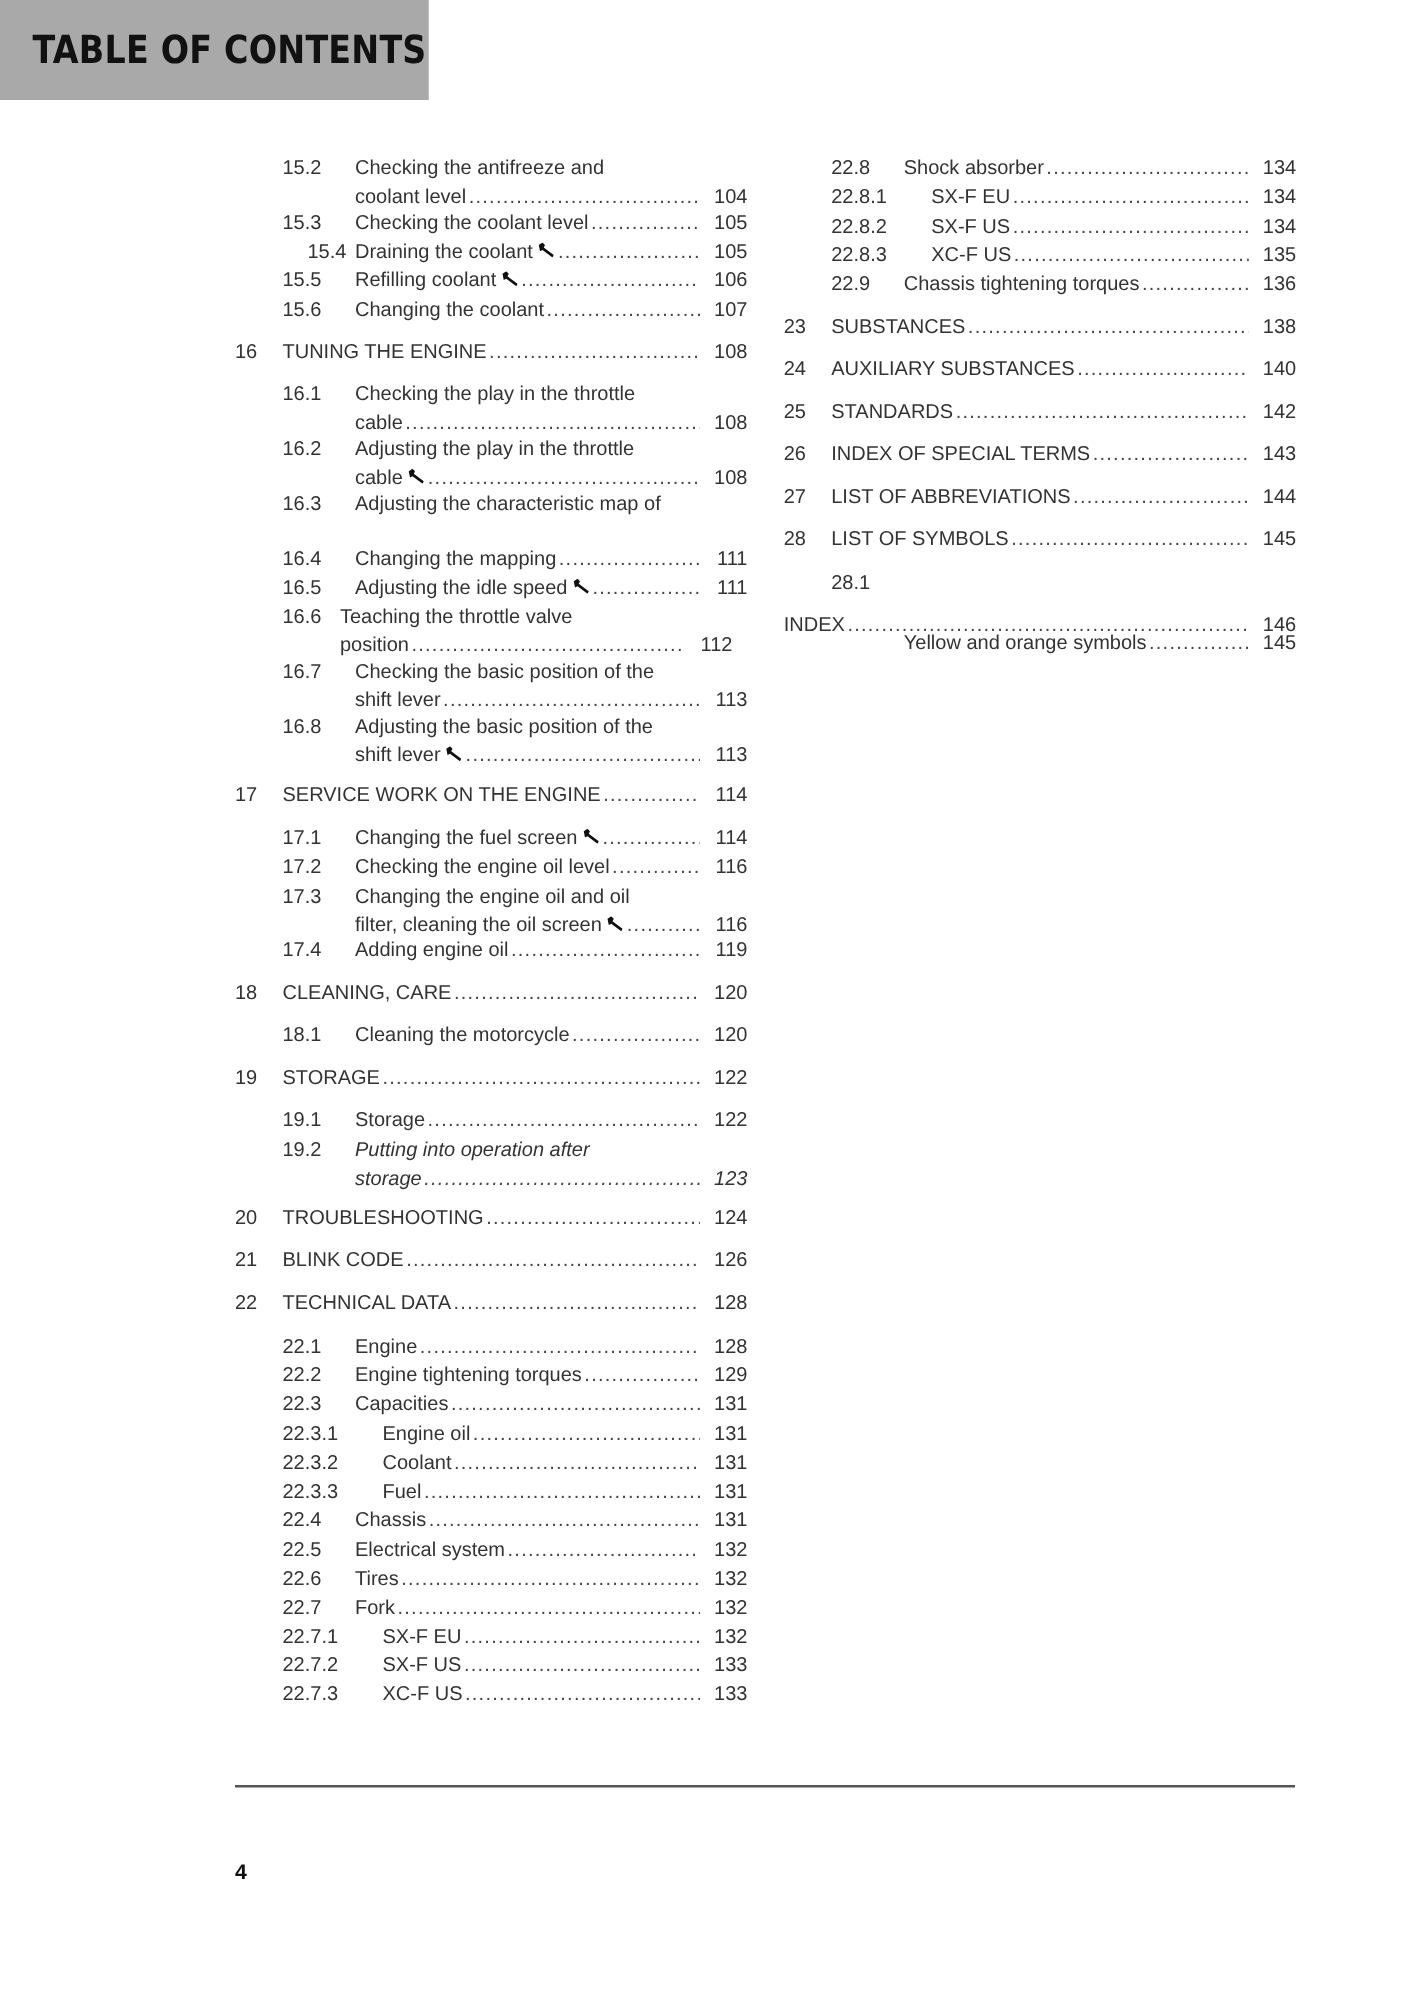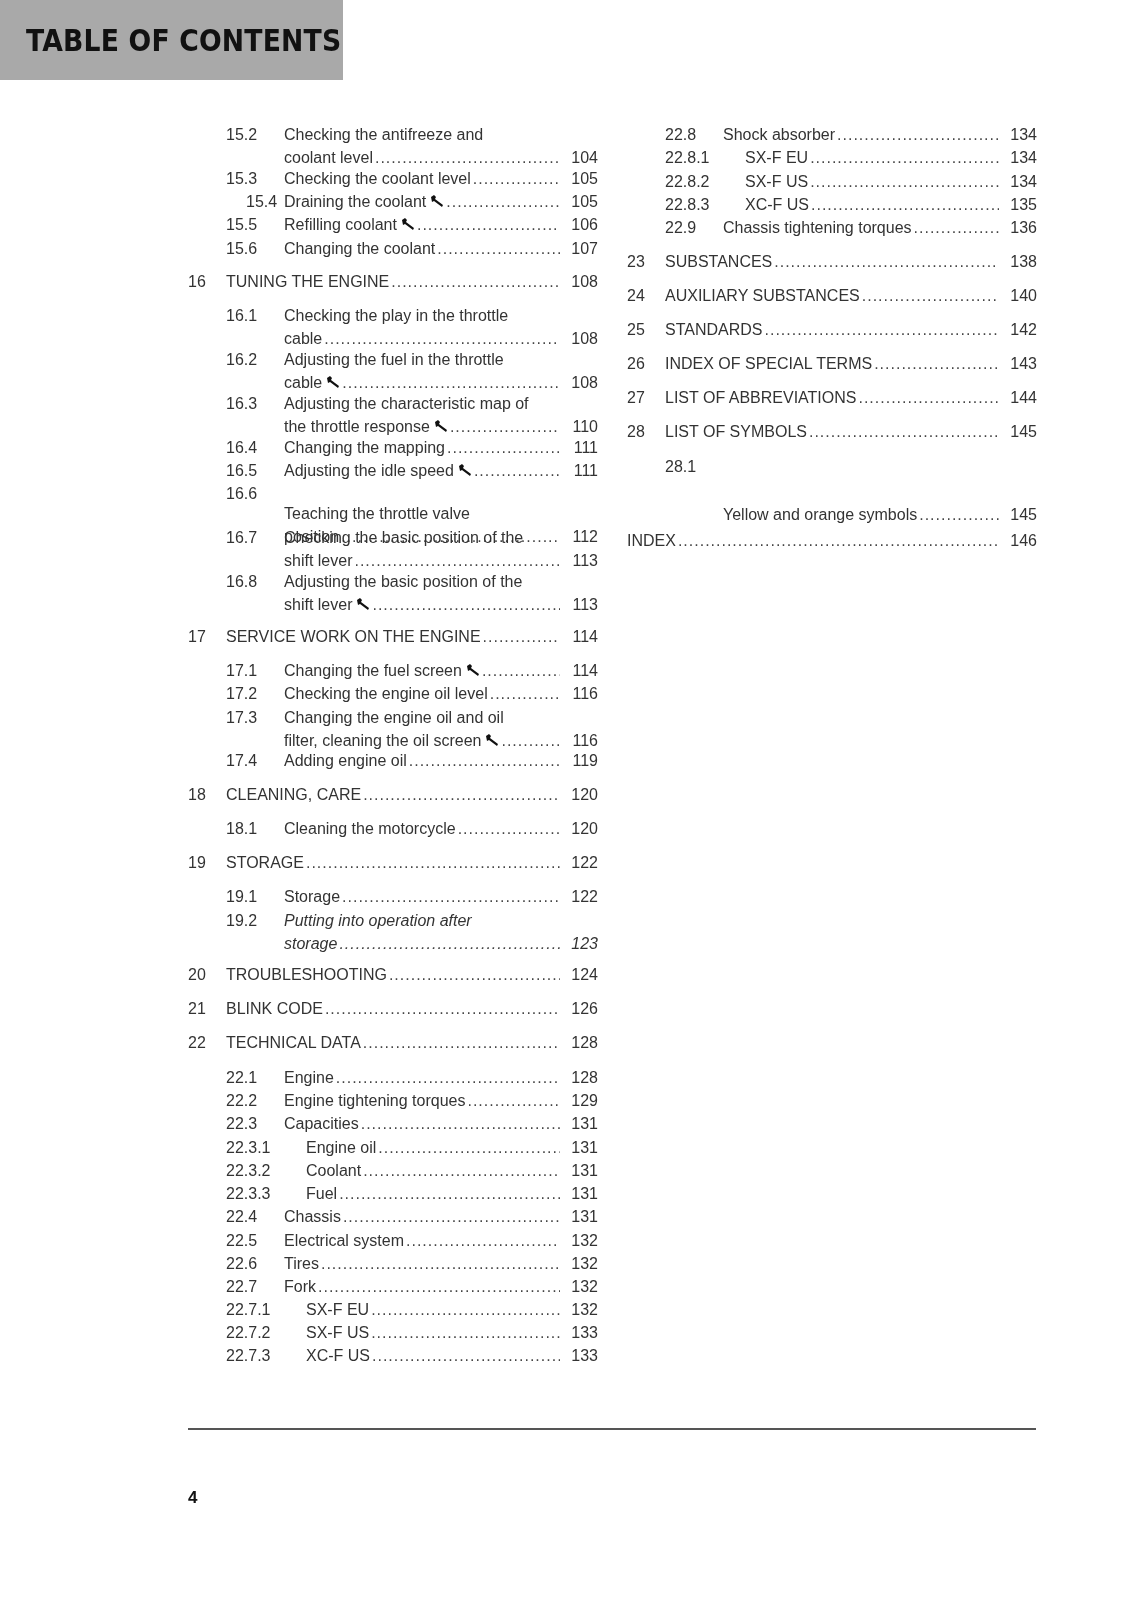--- a/index.html
+++ b/index.html
@@ -111,46 +111,38 @@
           <span class="t">cable</span>
           <span class="dots"></span>
           <span class="pg">108</span>
         </div>
       </div>
     </div>
     <div class="entry" style="top: 348px;">
       <span class="num" style="left: 38px;">16.2</span>
       <div class="title-wrap" style="left: 96px; width: 314px;">
         <div class="line">
-          <span class="t">Adjusting the fuel in the throttle</span>
+          <span class="t">Adjusting the play in the throttle</span>
         </div>
         <div class="line">
           <span class="t">cable</span>
           <span class="wrench"><svg width="14" height="12" viewBox="0 0 14 12">
               <path d="M1 2 L4 0 L6 2 L5 4 L13 10 L12 12 L4 6 L2 7 Z" fill="#111"></path>
             </svg></span>
           <span class="dots"></span>
           <span class="pg">108</span>
         </div>
       </div>
     </div>
     <div class="entry" style="top: 392px;">
       <span class="num" style="left: 38px;">16.3</span>
       <div class="title-wrap" style="left: 96px; width: 314px;">
         <div class="line">
           <span class="t">Adjusting the characteristic map of</span>
         </div>
-        <div class="line">
-          <span class="t">the throttle response</span>
-          <span class="wrench"><svg width="14" height="12" viewBox="0 0 14 12">
-              <path d="M1 2 L4 0 L6 2 L5 4 L13 10 L12 12 L4 6 L2 7 Z" fill="#111"></path>
-            </svg></span>
-          <span class="dots"></span>
-          <span class="pg">110</span>
-        </div>
       </div>
     </div>
     <div class="entry" style="top: 436px;">
       <span class="num" style="left: 38px;">16.4</span>
       <div class="title-wrap" style="left: 96px; width: 314px;">
         <div class="line">
           <span class="t">Changing the mapping</span>
           <span class="dots"></span>
           <span class="pg">111</span>
         </div>
@@ -164,21 +156,21 @@
           <span class="wrench"><svg width="14" height="12" viewBox="0 0 14 12">
               <path d="M1 2 L4 0 L6 2 L5 4 L13 10 L12 12 L4 6 L2 7 Z" fill="#111"></path>
             </svg></span>
           <span class="dots"></span>
           <span class="pg">111</span>
         </div>
       </div>
     </div>
     <div class="entry" style="top: 482px;">
       <span class="num" style="left: 38px;">16.6</span>
-      <div class="title-wrap" style="left: 96px; width: 314px; margin-top: 20px;">
+      <div class="title-wrap" style="left: 84px; width: 314px;">
         <div class="line">
           <span class="t">Teaching the throttle valve</span>
         </div>
         <div class="line">
           <span class="t">position</span>
           <span class="dots"></span>
           <span class="pg">112</span>
         </div>
       </div>
     </div>
@@ -599,21 +591,21 @@
       <span class="num" style="left: 38px;">28.1</span>
       <div class="title-wrap" style="left: 96px; width: 314px; margin-top: 48px;">
         <div class="line">
           <span class="t">Yellow and orange symbols</span>
           <span class="dots"></span>
           <span class="pg">145</span>
         </div>
       </div>
     </div>
     <div class="entry" style="top: 489px;">
-      <div class="title-wrap" style="left: 0px; width: 410px; margin-top: 40px;">
+      <div class="title-wrap" style="left: 0px; width: 410px;">
         <div class="line">
           <span class="t">INDEX</span>
           <span class="dots"></span>
           <span class="pg">146</span>
         </div>
       </div>
     </div>
   </div>
 
 <div class="rule"></div>

